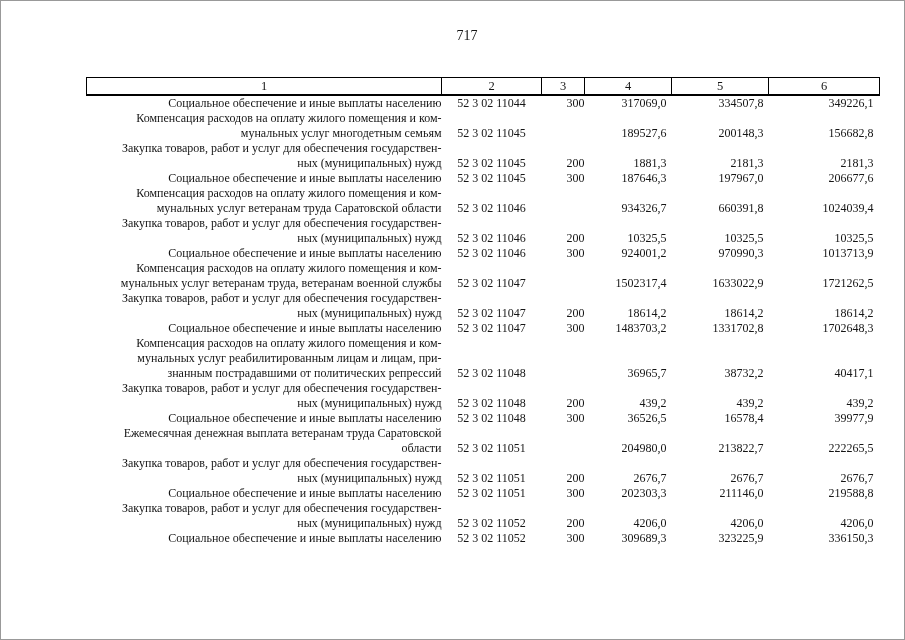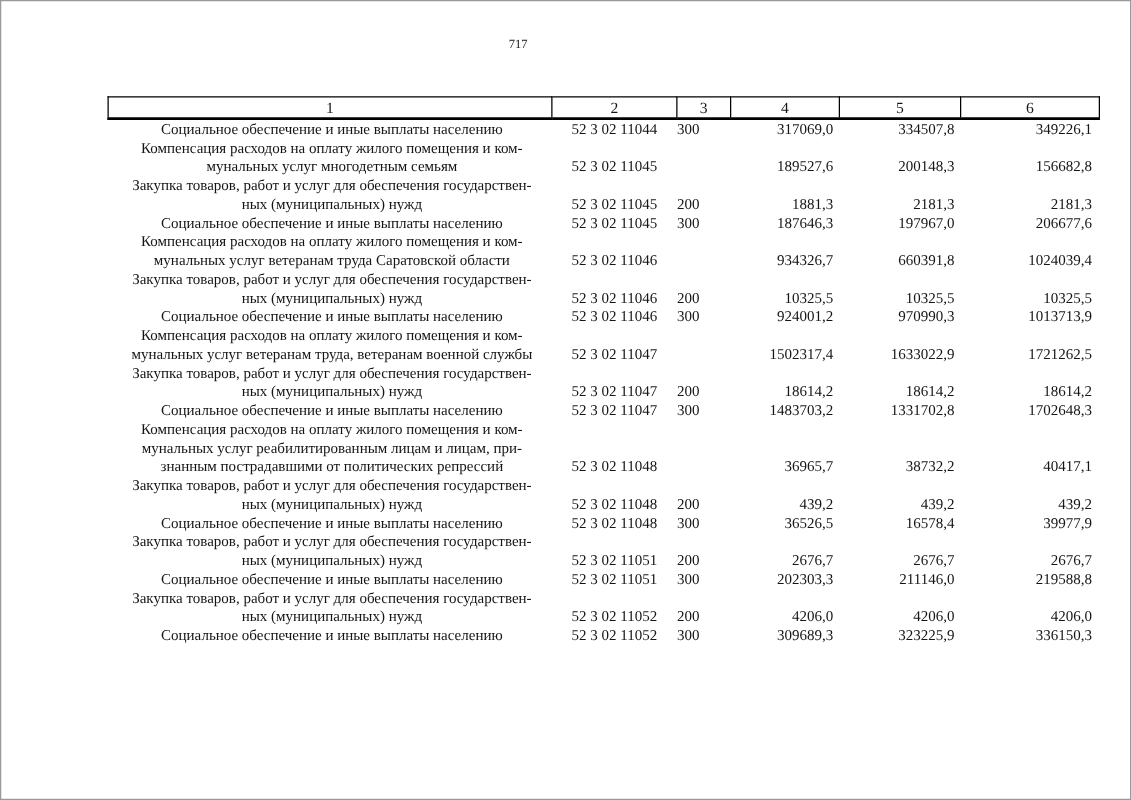--- a/index.html
+++ b/index.html
@@ -9,21 +9,22 @@
     color: #151515;
     font-family: "Liberation Serif", "DejaVu Serif", serif;
     position: relative;
     box-sizing: border-box;
     border: 1px solid #999999;
     overflow: hidden;
   }
   .page-number {
     position: absolute;
     top: 27px; left: 406px; width: 120px;
-    font-size: 10px; line-height: 15px;
+    text-align: center;
+    font-size: 14px; line-height: 15px;
   }
   table.budget-table {
     position: absolute;
     top: 76px; left: 85px;
     width: 793px;
     border-collapse: collapse;
     table-layout: fixed;
     font-size: 12px;
   }
   thead td {
@@ -35,26 +36,26 @@
     font-size: 12.5px;
     line-height: 14px;
     padding: 0;
   }
   tbody td {
     padding: 0;
     vertical-align: bottom;
     line-height: 15px;
   }
   td.c-name {
-    text-align: center;
+    text-align: right;
     white-space: pre-line;
     padding-left: 3px;
   }
   td.c-code  { text-align: center; font-family: Liberation Serif, serif; }
-  td.c-group { text-align: left; }
+  td.c-group { text-align: right; }
   td.c-num   { text-align: right; padding-right: 5px; }
   td.c-num.last { padding-right: 6px; }
 </style>
 </head>
 <body>
 
 <div class="page-number">717</div>
 
 <table class="budget-table">
   <colgroup>
@@ -195,20 +196,29 @@
 
   <tr>
     <td class="c-name">Социальное обеспечение и иные выплаты населению</td>
     <td class="c-code">52 3 02 11048</td>
     <td class="c-group">300</td>
     <td class="c-num">36526,5</td>
     <td class="c-num">16578,4</td>
     <td class="c-num last">39977,9</td>
   </tr>
 
+  <tr>
+    <td class="c-name">Ежемесячная денежная выплата ветеранам труда Саратовской
+области</td>
+    <td class="c-code">52 3 02 11051</td>
+    <td class="c-group"></td>
+    <td class="c-num">204980,0</td>
+    <td class="c-num">213822,7</td>
+    <td class="c-num last">222265,5</td>
+  </tr>
 
   <tr>
     <td class="c-name">Закупка товаров, работ и услуг для обеспечения государствен-
 ных (муниципальных) нужд</td>
     <td class="c-code">52 3 02 11051</td>
     <td class="c-group">200</td>
     <td class="c-num">2676,7</td>
     <td class="c-num">2676,7</td>
     <td class="c-num last">2676,7</td>
   </tr>

